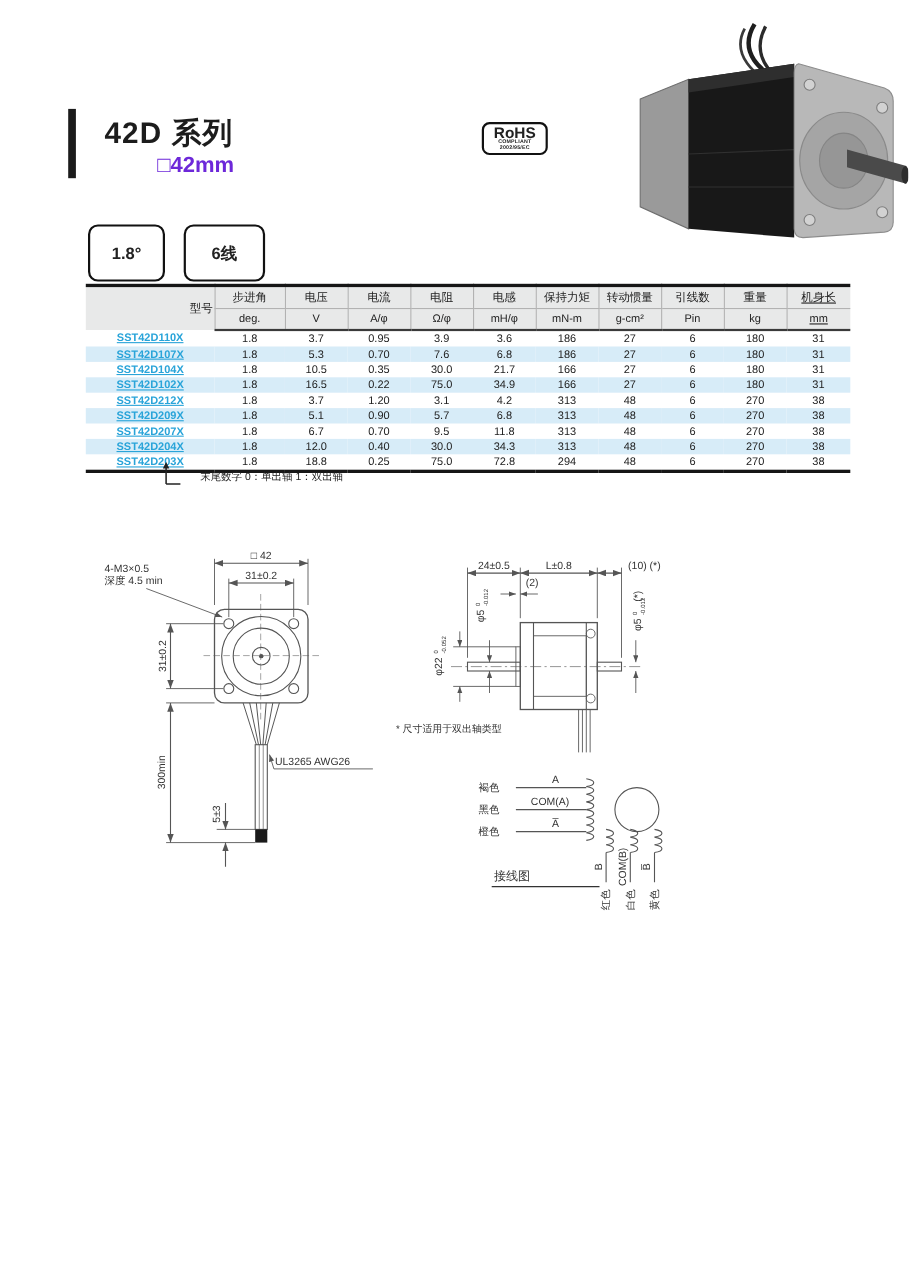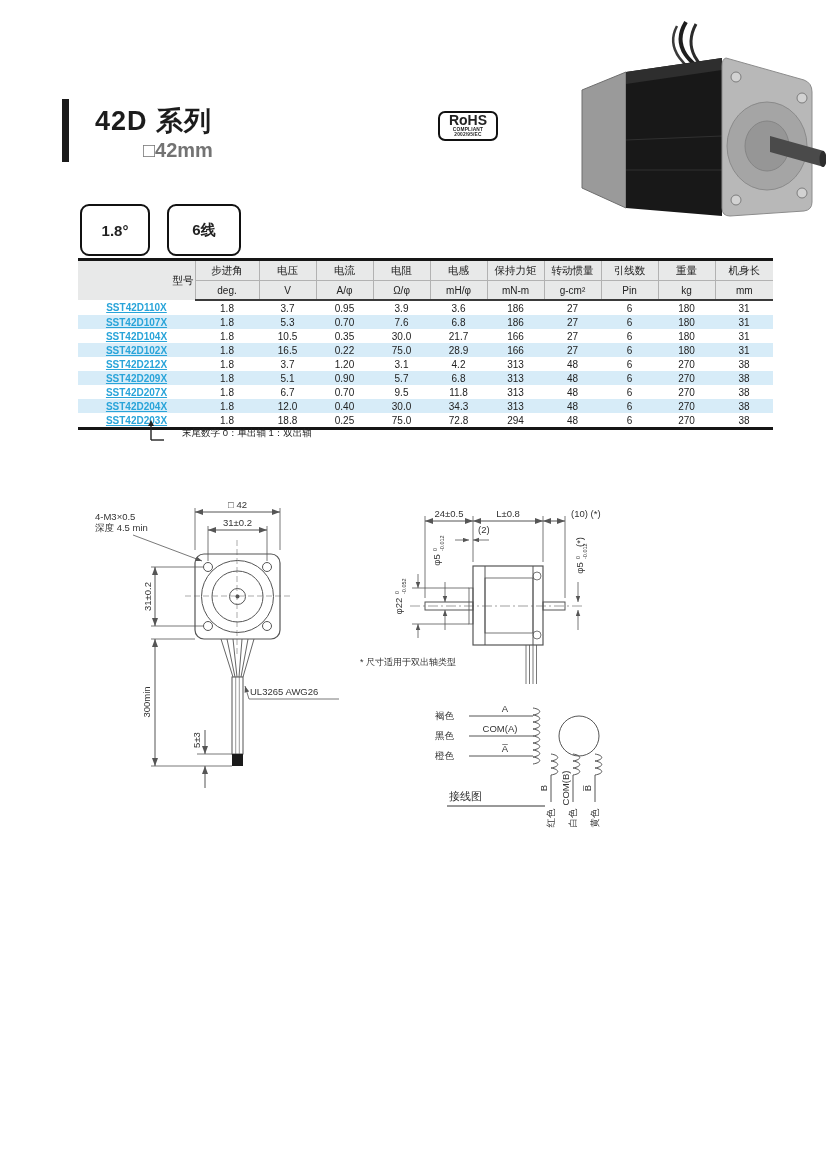--- a/index.html
+++ b/index.html
@@ -4,36 +4,36 @@
 <style>
   html,body{margin:0;padding:0;background:#fff;}
   .page{position:relative;width:826px;height:1168px;background:#ffffff;
         font-family:"Liberation Sans",sans-serif;overflow:hidden;color:#222;}
 
   
   .header-block{position:absolute;left:0;top:0;width:620px;height:98px;background:#1b1b1b;}
   .header-title{position:absolute;left:72px;top:56px;color:#fff;font-size:23px;font-weight:bold;letter-spacing:2px;}
   .series-bar{position:absolute;left:62px;top:99px;width:7px;height:63px;background:#1b1b1b;}
   .series-title{position:absolute;left:95px;top:103px;font-size:27px;font-weight:bold;color:#1c1c1c;letter-spacing:1px;}
-  .size-label{position:absolute;left:95px;top:139px;font-size:20px;font-weight:bold;color:#737373;padding-left:48px;}
+  .size-label{position:absolute;left:95px;top:139px;font-size:20px;font-weight:bold;color:#6d28d9;padding-left:48px;}
   .rohs{position:absolute;left:438px;top:111px;width:56px;border:2px solid #111;border-radius:7px;
         text-align:center;padding:1px 0 2px 0;background:#fff;}
   .rohs-main{font-size:14px;font-weight:bold;line-height:13px;}
   .rohs-sub{font-size:4.8px;font-weight:bold;line-height:5px;letter-spacing:.2px;}
   .pill{position:absolute;top:204px;height:24px;border:2.5px solid #111;border-radius:9px;background:#fff;
         display:flex;align-items:center;justify-content:center;font-size:15px;font-weight:bold;padding:12px 16px;}
   .pill1{left:80px;min-width:34px;}
   .pill2{left:167px;min-width:38px;}
 
   
   .spec-table{position:absolute;left:78px;top:258px;width:695px;border-collapse:collapse;table-layout:fixed;
               border-top:3px solid #161616;border-bottom:3px solid #161616;}
   .spec-table thead th{background:#e8e9e9;font-weight:normal;font-size:10.5px;color:#222;
                        border-right:1px solid #b2b2b2;}
-  .spec-table thead th:last-child{border-right:none;}
+  .spec-table thead th:last-child{border-right:none;text-decoration:underline;}
   .spec-table tr.names th{height:17px;border-bottom:1px solid #b2b2b2;margin-left:48px;}
   .spec-table tr.names th.model-h{border-bottom:none;text-align:right;}
   .spec-table tr.units th{height:16px;border-bottom:2px solid #3a3a3a;font-size:10px;}
   .spec-table tbody td{font-size:10px;text-align:center;height:14px;padding:0;color:#222;}
   .spec-table tbody tr:nth-child(even){background:#d7ecf8;}
   .spec-table tbody td.model{color:#29a4d9;font-weight:bold;font-size:10px;text-decoration:underline;}
 
   .footnote-arrow{position:absolute;left:146px;top:419px;}
   .footnote-text{position:absolute;left:170px;top:427px;font-size:9.5px;color:#222;margin-left:12px;}
 
@@ -164,21 +164,21 @@
           <td>6</td>
           <td>180</td>
           <td>31</td>
         </tr>
         <tr>
           <td class="model">SST42D102X</td>
           <td>1.8</td>
           <td>16.5</td>
           <td>0.22</td>
           <td>75.0</td>
-          <td>28.9</td>
+          <td>34.9</td>
           <td>166</td>
           <td>27</td>
           <td>6</td>
           <td>180</td>
           <td>31</td>
         </tr>
         <tr>
           <td class="model">SST42D212X</td>
           <td>1.8</td>
           <td>3.7</td>

